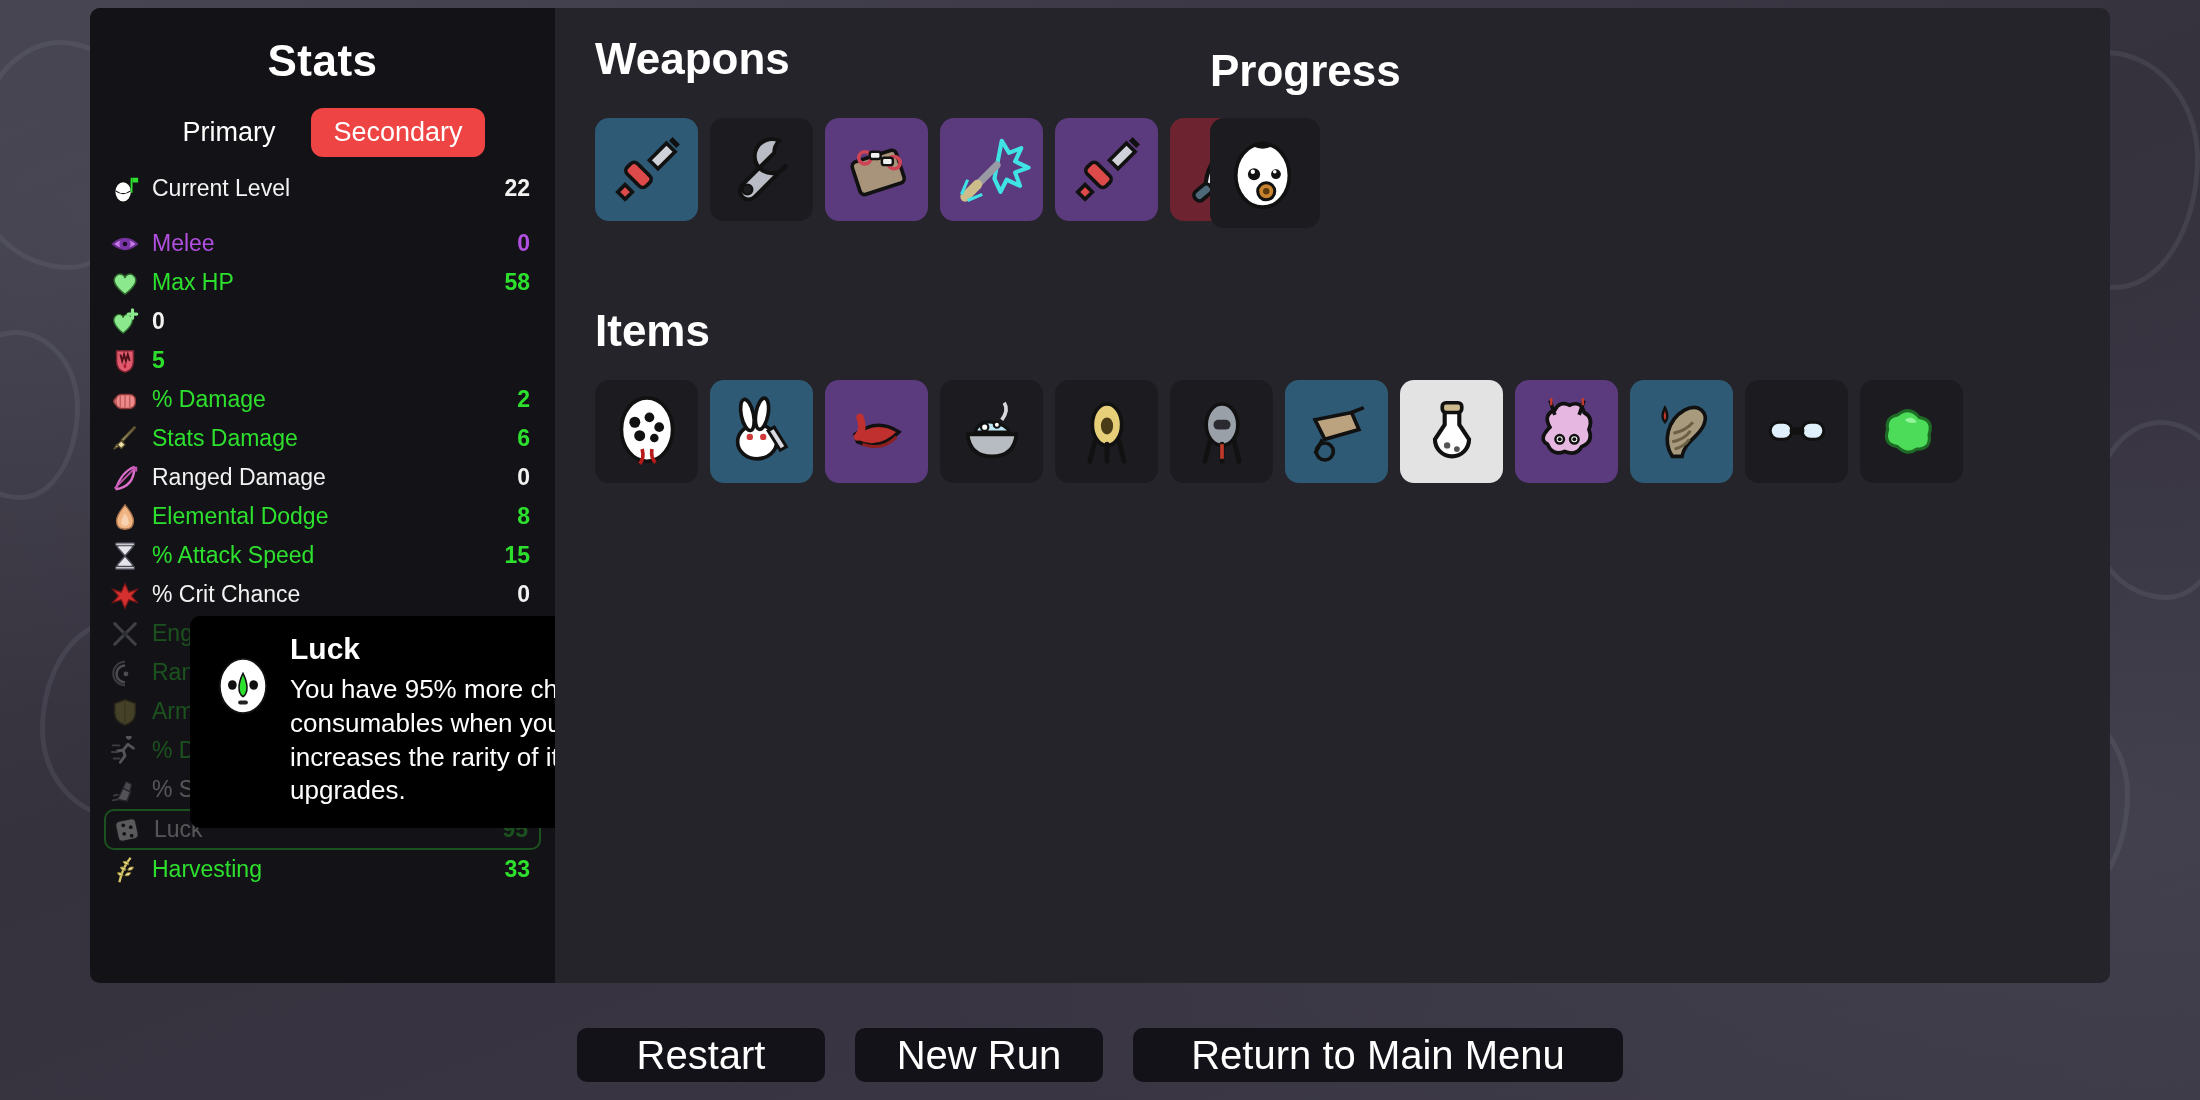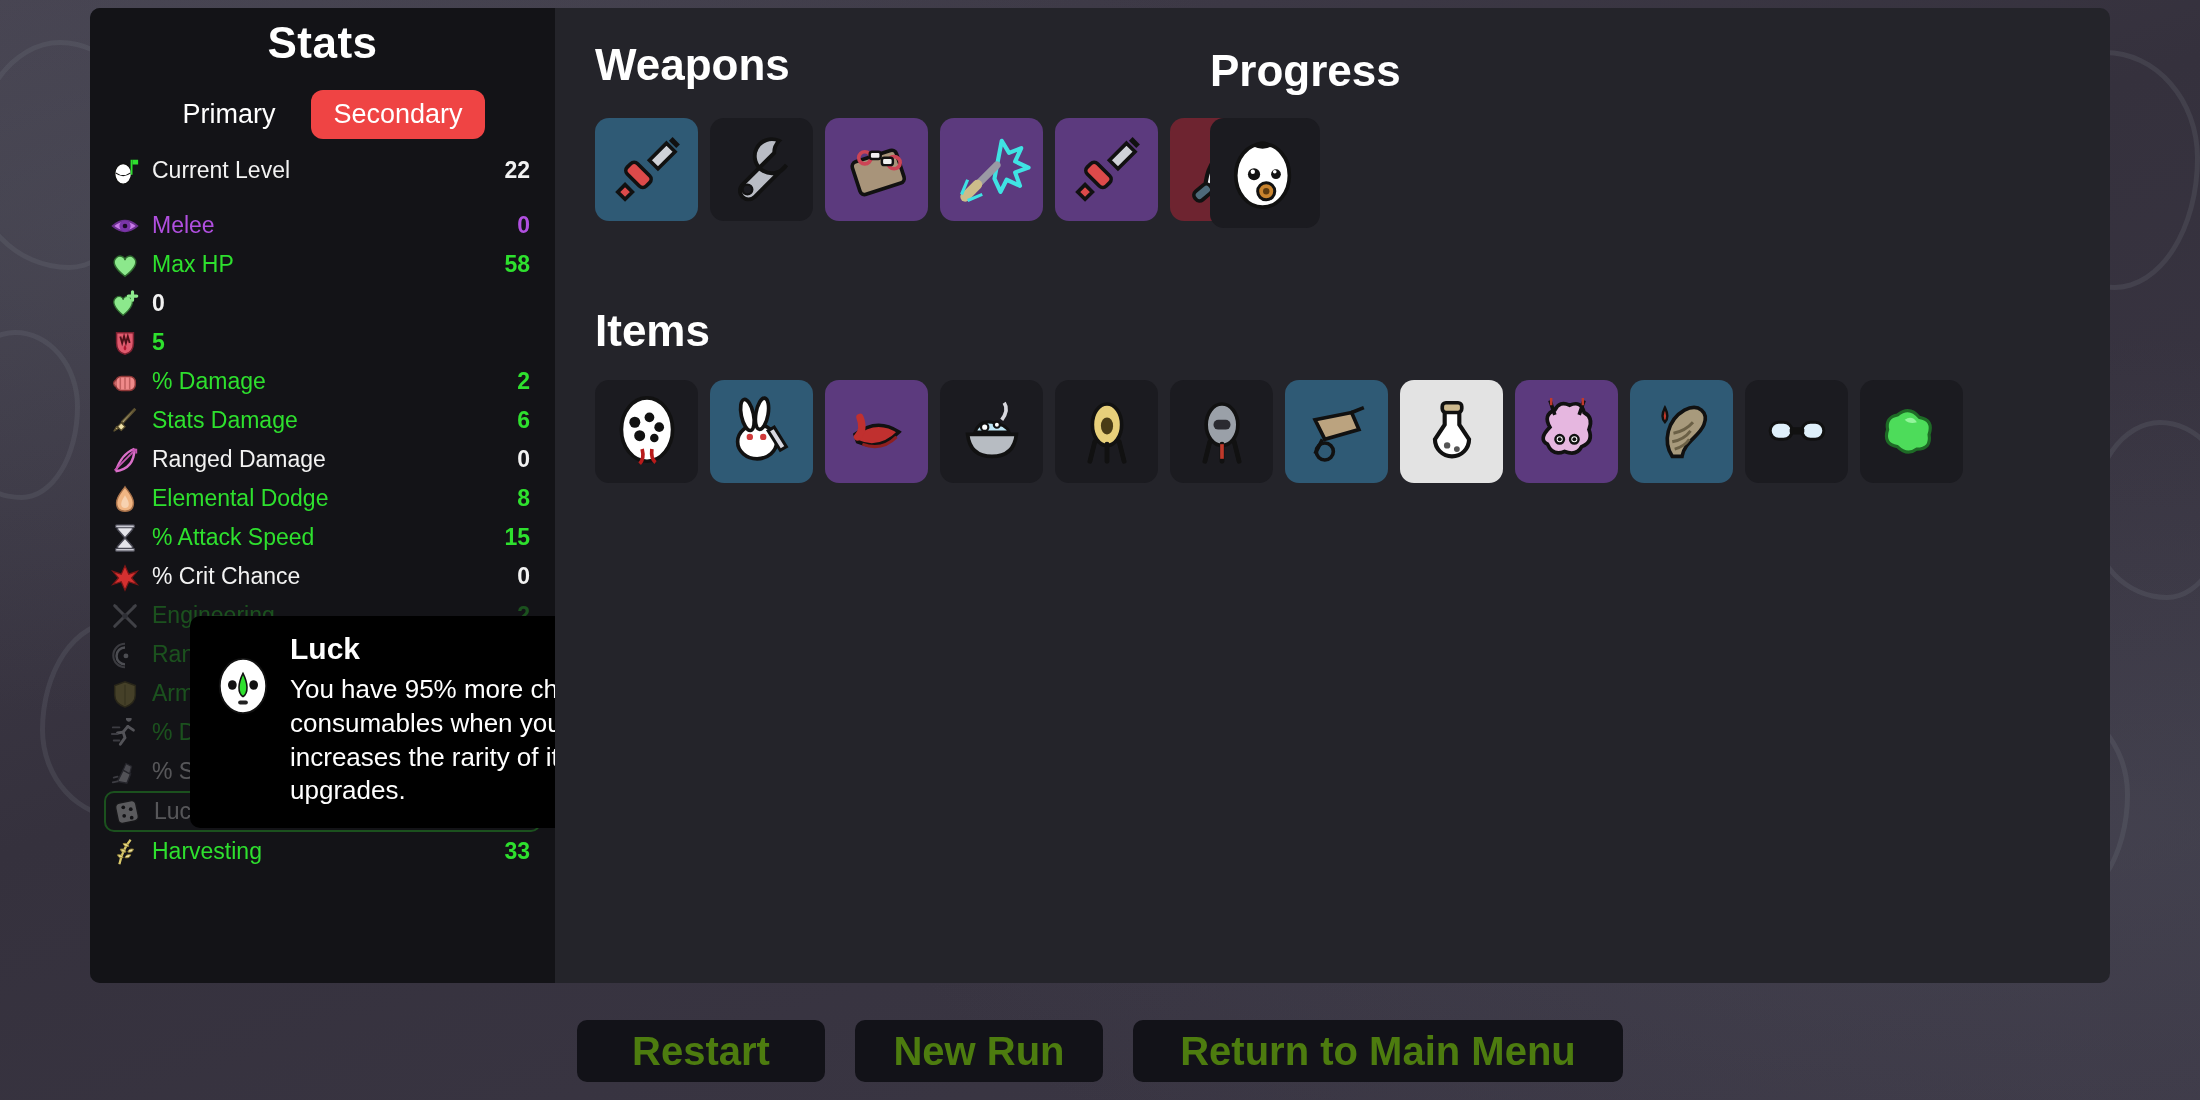--- a/index.html
+++ b/index.html
@@ -32,21 +32,21 @@
   #stats-panel {
     position:absolute;
     left:0; top:0; width:465px; height:975px;
     background:#131317;
     border-radius:10px 0 0 10px;
     overflow:hidden;
   }
   #stats-title {
     text-align:center; color:#fff;
     font-size:44px; font-weight:700;
-    margin-top:10px; letter-spacing:.5px;
+    margin-top:28px; letter-spacing:.5px;
   }
   #tabs {
     display:flex; justify-content:center; align-items:center;
     gap:14px; margin-top:22px;
   }
   .tab {
     font-size:27px; color:#fff; font-weight:400;
     padding:9px 22px; border-radius:12px;
     background:transparent; cursor:pointer;
   }
@@ -100,23 +100,23 @@
   }
   .slot svg { width:78px; height:78px; display:block; }
   .slot.big { width:110px; height:110px; }
   
   #btn-row {
     position:absolute; left:0; right:0; bottom:18px;
     display:flex; justify-content:center; align-items:center; gap:30px;
   }
   .mbtn {
     background:#121218;
-    color:#4d7c0f; font-size:40px; font-weight:700;
+    color:#ffffff; font-size:40px; font-weight:400;
     border:none; border-radius:10px;
-    height:62px; display:flex; align-items:center; justify-content:center;
+    height:54px; display:flex; align-items:center; justify-content:center;
     cursor:pointer; padding:0 30px;
   }
   .fade { opacity:.30; }
 </style>
 </head>
 <body>
 
 <div id="bg">
   <div class="veg" style="left:-30px;  top:40px;  width:180px; height:230px;"></div>
   <div class="veg" style="left:40px;   top:620px; width:150px; height:200px;"></div>
@@ -345,21 +345,21 @@
         </svg>
       </div>
       <div>
         <div id="tooltip-title">Luck</div>
         <div id="tooltip-body">You have 95% more chance of finding items or consumables when you kill enemies. Also increases the rarity of items in the shop and level upgrades.</div>
       </div>
     </div>
   </div>
 
   <div id="content">
-    <div class="sec-title" style="left:40px; top:32px;">Weapons</div>
+    <div class="sec-title" style="left:40px; top:26px;">Weapons</div>
     <div class="slot-row" id="weapons-row" style="left:40px; top:110px;">
         <div class="slot" style="background: rgb(47, 90, 117);">
           <span>
             <svg viewBox="0 0 64 64">
               <path d="M48 10 l7 7 l-14 14 l-7 -7z" fill="#cfd2d8" stroke="#111" stroke-width="3"></path>
               <path d="M50 8 l6 6 l3 -3 l-6 -6z" fill="#111"></path>
               <rect x="14" y="30" width="22" height="12" rx="4" transform="rotate(45 25 36)" fill="#dd4a4a" stroke="#111" stroke-width="3"></rect>
               <path d="M14 44 l-6 6 l6 6 l6 -6z" fill="#dd4a4a" stroke="#111" stroke-width="3"></path>
             </svg>
           </span>

